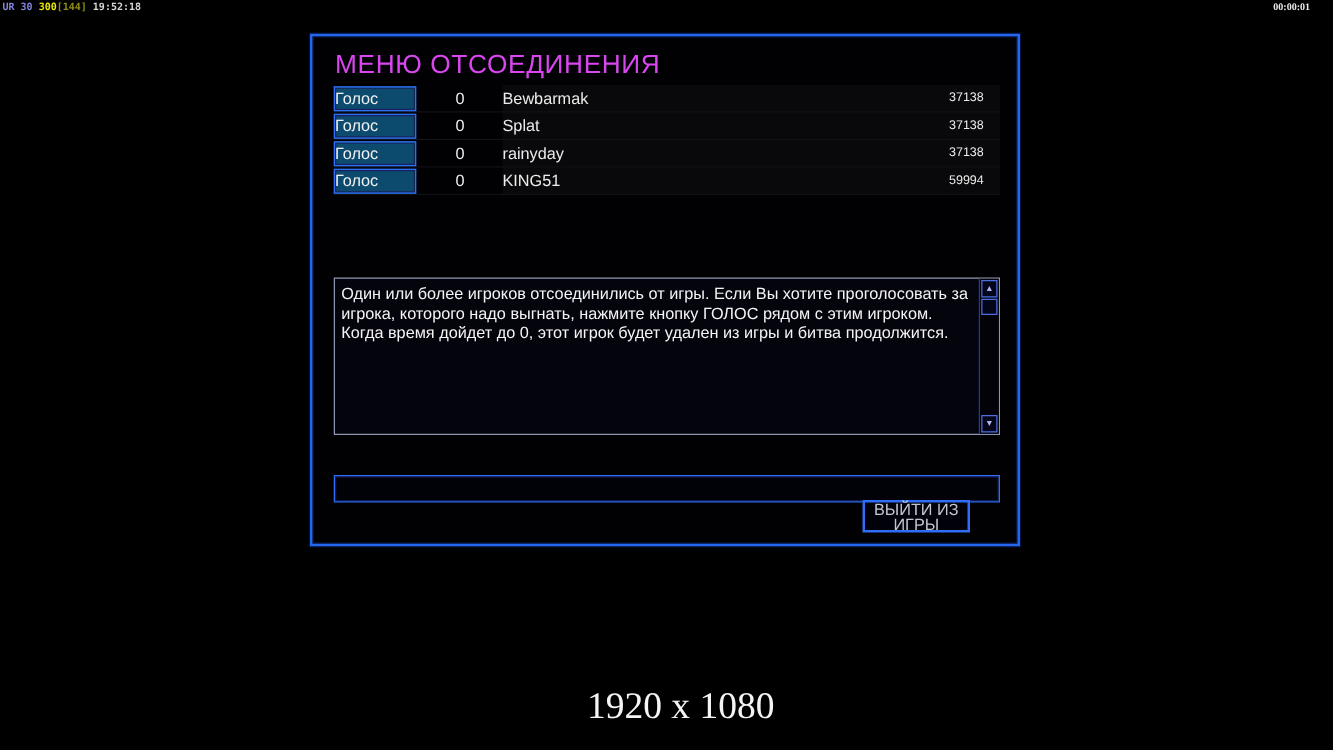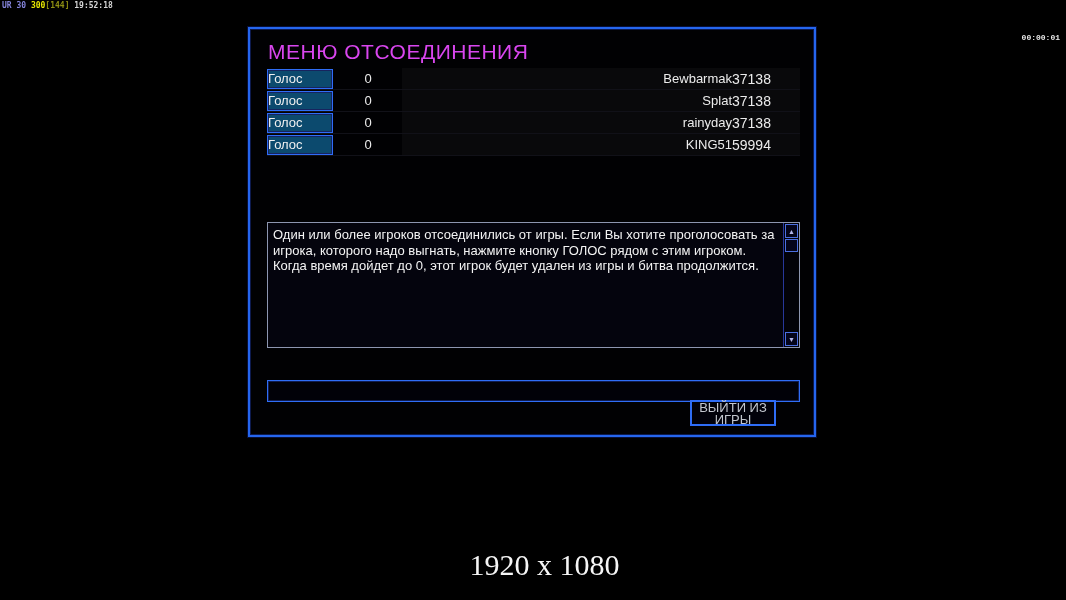--- a/index.html
+++ b/index.html
@@ -14,23 +14,23 @@
     position:absolute; left:2px; top:1px;
     font-family:"DejaVu Sans Mono", monospace;
     font-size:8px; font-weight:bold; letter-spacing:0;
     white-space:pre;
   }
   .hud-left .c-purple { color:#8484dc;text-align:center; }
   .hud-left .c-yellow { color:#e8e800; }
   .hud-left .c-olive  { color:#8f8f12;text-align:right; }
   .hud-left .c-white  { color:#d6d6d6; }
   .hud-right {
-    position:absolute; right:6px; top:1px;
-    font-family:Liberation Mono, monospace;
-    font-size:8px; font-weight:bold; color:#e8e8e8;margin-top:32px;
+    position:absolute; right:18px; top:1px;
+    font-family:Liberation Serif, serif;
+    font-size:8px; font-weight:bold; color:#e8e8e8;
   }
   
   .dialog {
     position:absolute; left:248px; top:27px; width:568px; height:410px;
     background:#010103;
     border:2px solid #2566ee;
     box-shadow: inset 0 0 0 1px #0d1a4e, 0 0 0 1px #071038;
   }
   .dialog-title {
     position:absolute; left:18px; top:11px;
@@ -52,22 +52,22 @@
     cursor:pointer; padding:0;
   }
   .cell-votes {
     width:68px; flex:0 0 68px; text-align:center;
     color:#ececec; font-size:13px;
   }
   .row-strip {
     flex:1; display:flex; align-items:center; height:100%;
     background:rgba(255,255,255,0.035);
   }
-  .cell-name { width:330px; flex:0 0 330px; text-align:right; color:#ececec; font-size:13px; }
-  .cell-score { flex:1; text-align:left; padding-right:13px; color:#ececec; font-size:14px; }
+  .cell-name { width:330px; flex:0 0 330px; text-align:left; color:#ececec; font-size:13px; }
+  .cell-score { flex:1; text-align:right; padding-right:13px; color:#ececec; font-size:10px; }
   
   .message-box {
     position:absolute; left:17px; top:193px; width:533px; height:126px;
     background:#04040d; border:1px solid #8d96b0;
   }
   .message-text {
     position:absolute; left:0; top:0; right:17px; bottom:0;
     padding:4px 2px 4px 5px;
     color:#f4f4f4; font-size:13px; line-height:15.6px;
   }

